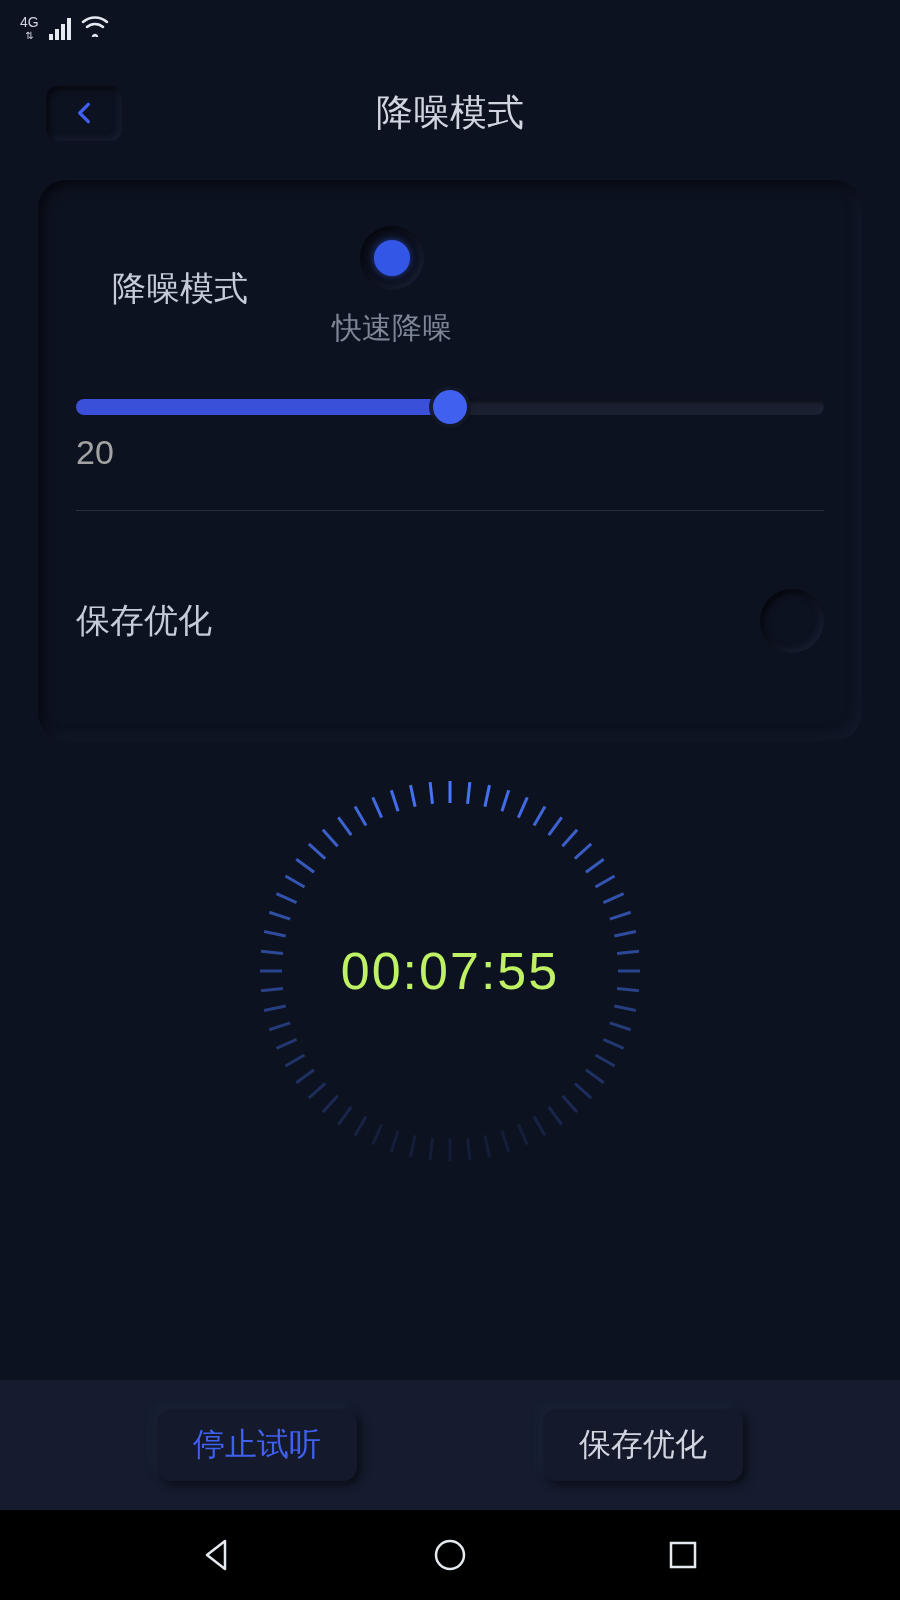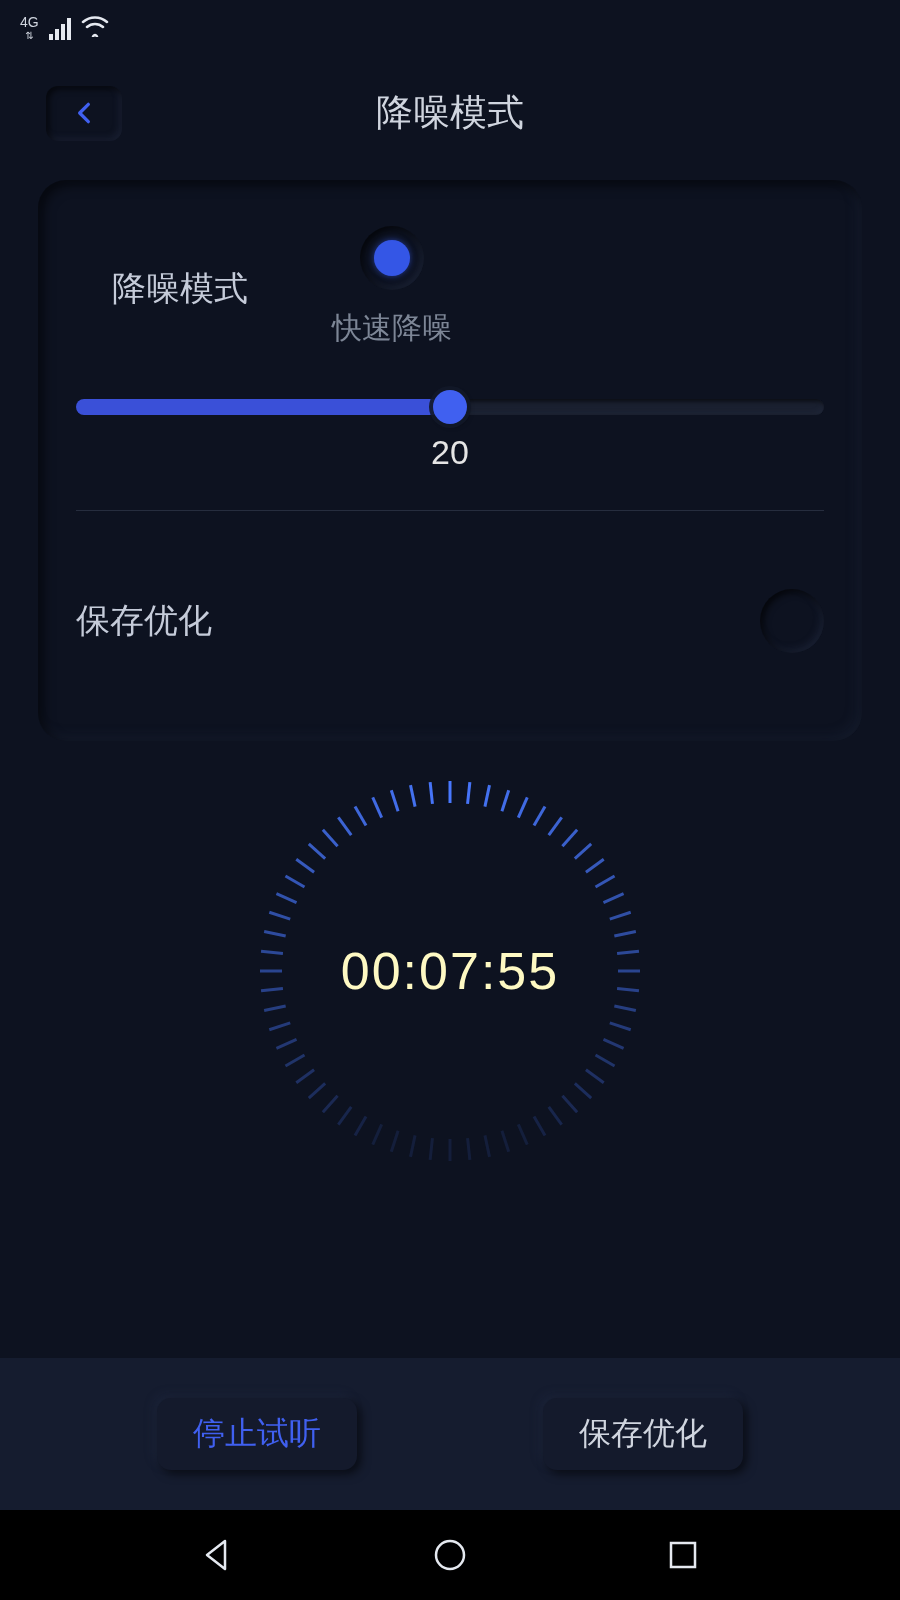--- a/index.html
+++ b/index.html
@@ -119,46 +119,46 @@
   position:absolute; left:0; top:0; bottom:0; width:50%;
   background:#3a50d8; border-radius:8px;
 }
 .slider-thumb {
   position:absolute; top:50%; left:50%;
   transform:translate(-50%,-50%);
   width:34px; height:34px; border-radius:50%;
   background:#4060f0;
   box-shadow: 0 0 0 4px rgba(18,24,40,0.9), 2px 2px 5px rgba(0,0,0,0.5);
 }
-.slider-value { text-align:center; font-size:34px; color:#e5e5e5; margin-top:18px; }
+.slider-value { font-size:34px; color:#a3a3a3; margin-top:18px; }
 
 .divider { height:1px; background:#262d3e; margin:38px 0; }
 
 .skip-row { display:flex; align-items:center; justify-content:space-between; padding: 40px 0 40px 0;}
 .skip-label { font-size:34px; color:#c5cbd9; }
 
 
 .dial-wrap {
   display:flex; justify-content:center; margin-top: 40px;
 }
 .dial {
   width: 380px; height: 380px; position: relative;
   display:flex; align-items:center; justify-content:center;
 }
 .tick {
   position:absolute; left:50%; top:50%;
   width:3px; height:22px;
   transform-origin: 50% 190px;
 }
-.timer-text { font-size: 52px; color:#fef9c3; letter-spacing:2px; font-weight:400; }
+.timer-text { font-size: 52px; color:#bef264; letter-spacing:2px; font-weight:400; }
 
 
 .action-bar {
   position:absolute; left:0; right:0; bottom:90px;
-  height:152px;
+  height:130px;
   background:#151c2f;
   display:flex; align-items:center; justify-content:space-around;
   padding:0 64px;
 }
 .action-btn {
   min-width: 200px; height:72px;
   border-radius:14px;
   display:flex; align-items:center; justify-content:center;
   font-size:32px;
   box-shadow: 4px 4px 10px rgba(0,0,0,0.55), -4px -4px 10px rgba(40,50,75,0.3);

